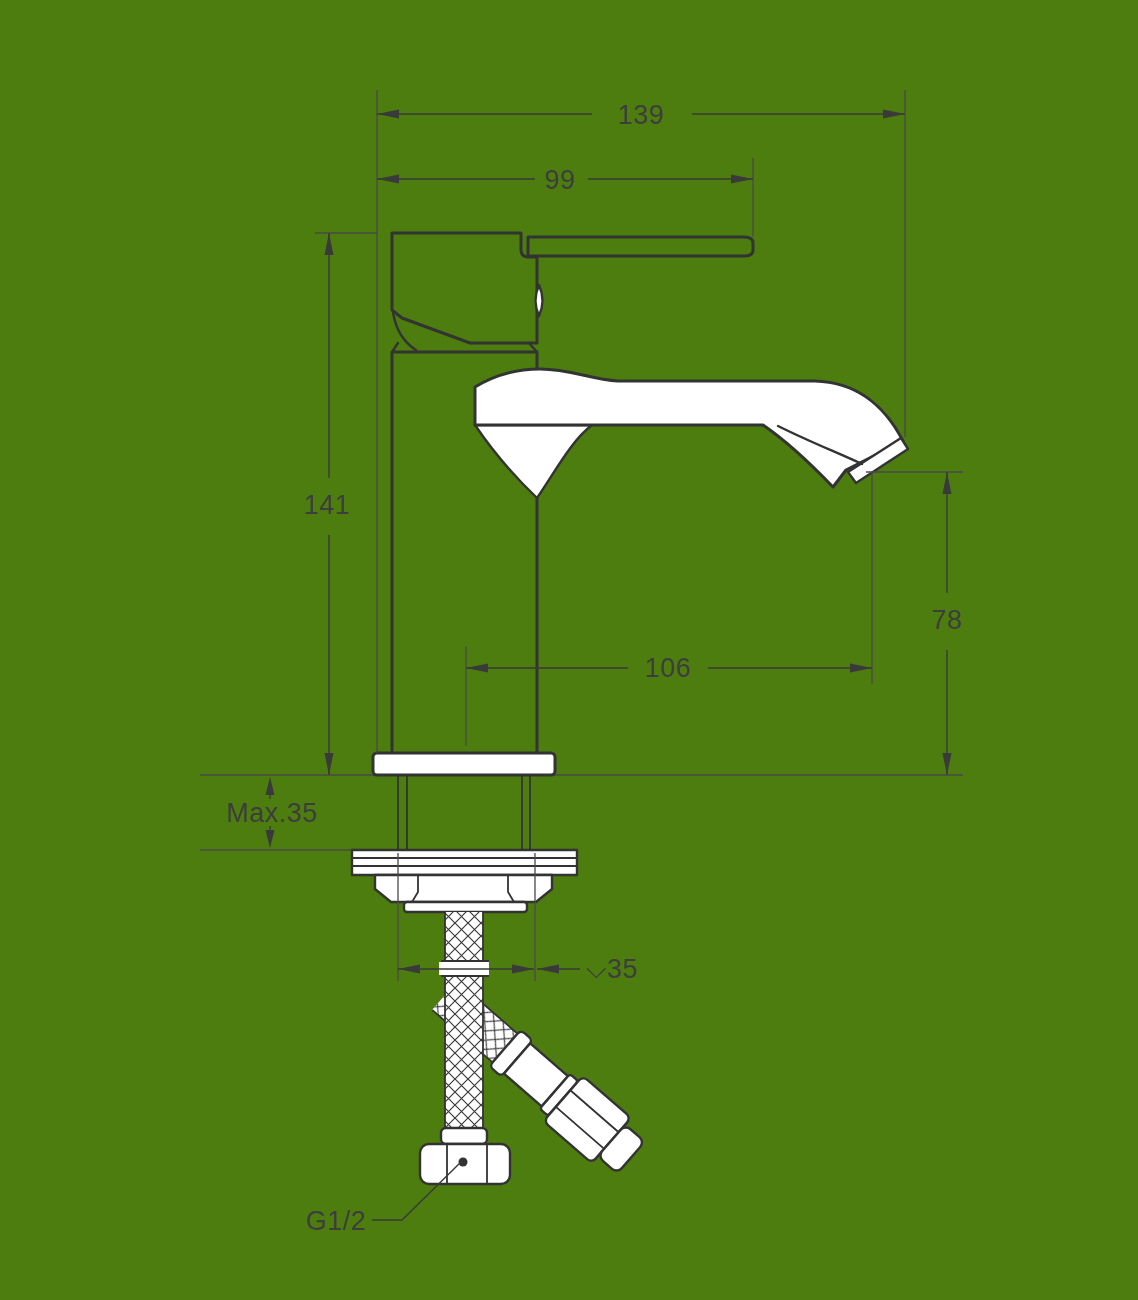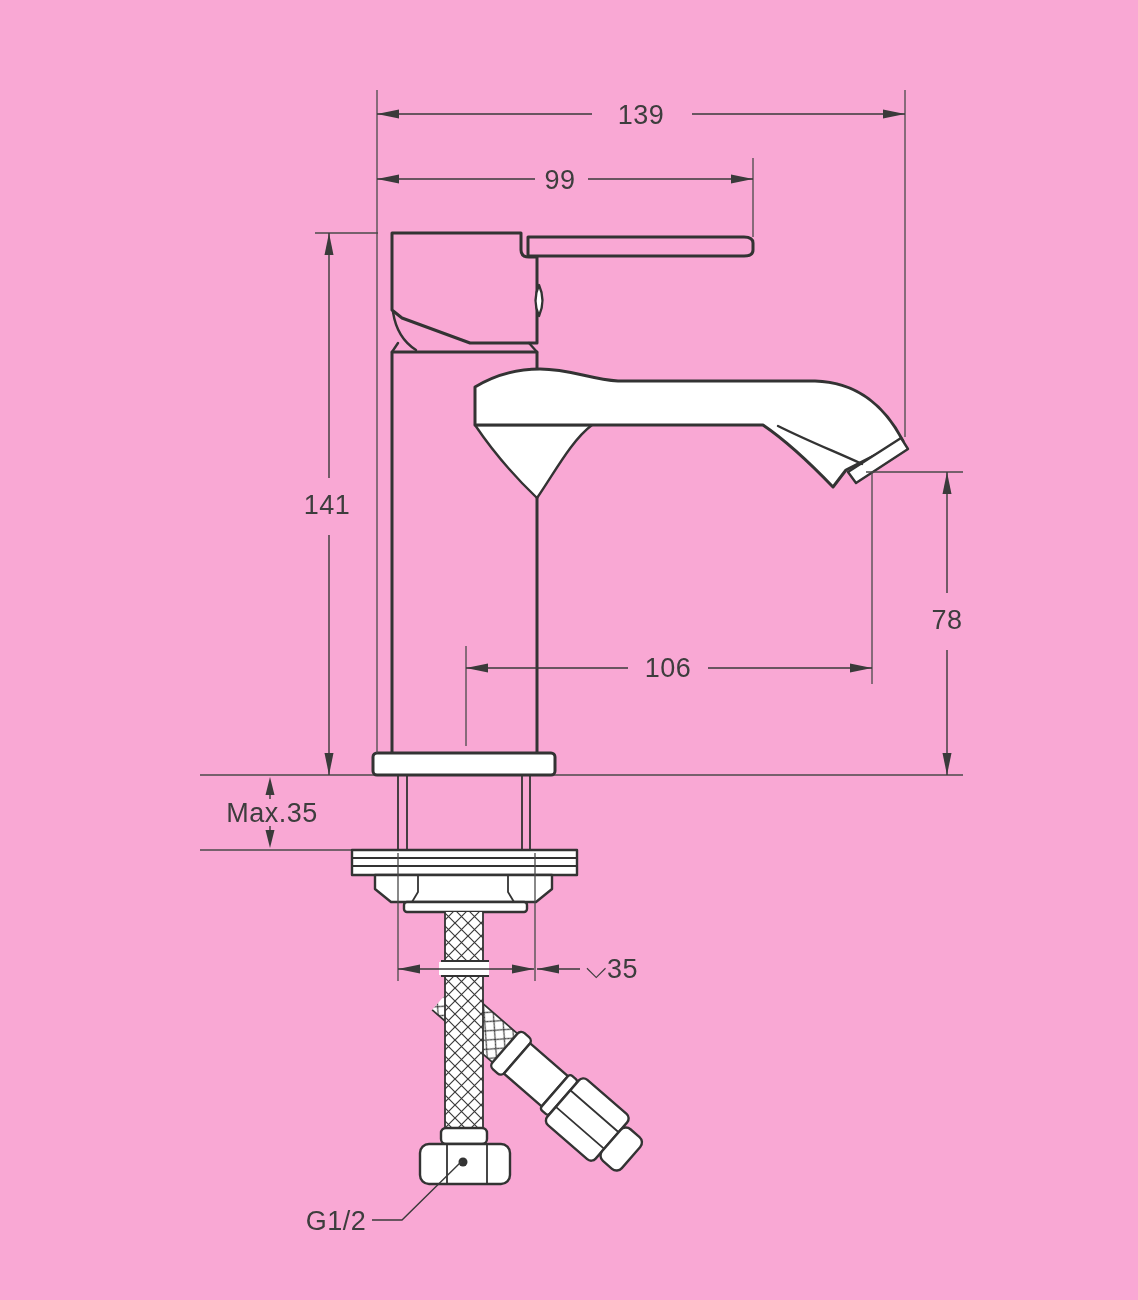--- a/index.html
+++ b/index.html
@@ -1,17 +1,17 @@
 <!DOCTYPE html>
 <html><head>
 <meta charset="utf-8">
 <style>
   html,body{margin:0;padding:0;background:#ffffff;}
   .canvas{
-    position:relative;width:1138px;height:1300px;background:#f9a8d4;
+    position:relative;width:1138px;height:1300px;background:#4d7c0f;
     font-family:"Liberation Sans","DejaVu Sans",sans-serif;
   }
   svg{display:block;}
   .outline{fill:none;stroke:#333333;stroke-width:3;stroke-linejoin:round;stroke-linecap:round;}
   .outline-fill{fill:#ffffff;stroke:#333333;stroke-width:3;stroke-linejoin:round;}
   .mid{fill:none;stroke:#333333;stroke-width:2.4;stroke-linejoin:round;stroke-linecap:round;}
   .mid-fill{fill:#ffffff;stroke:#333333;stroke-width:2.4;stroke-linejoin:round;}
   .thinpart{fill:none;stroke:#333333;stroke-width:1.8;}
   .ext{fill:none;stroke:#4a4a4a;stroke-width:1.3;}
   .dimline{fill:none;stroke:#3a3a3a;stroke-width:1.4;}

